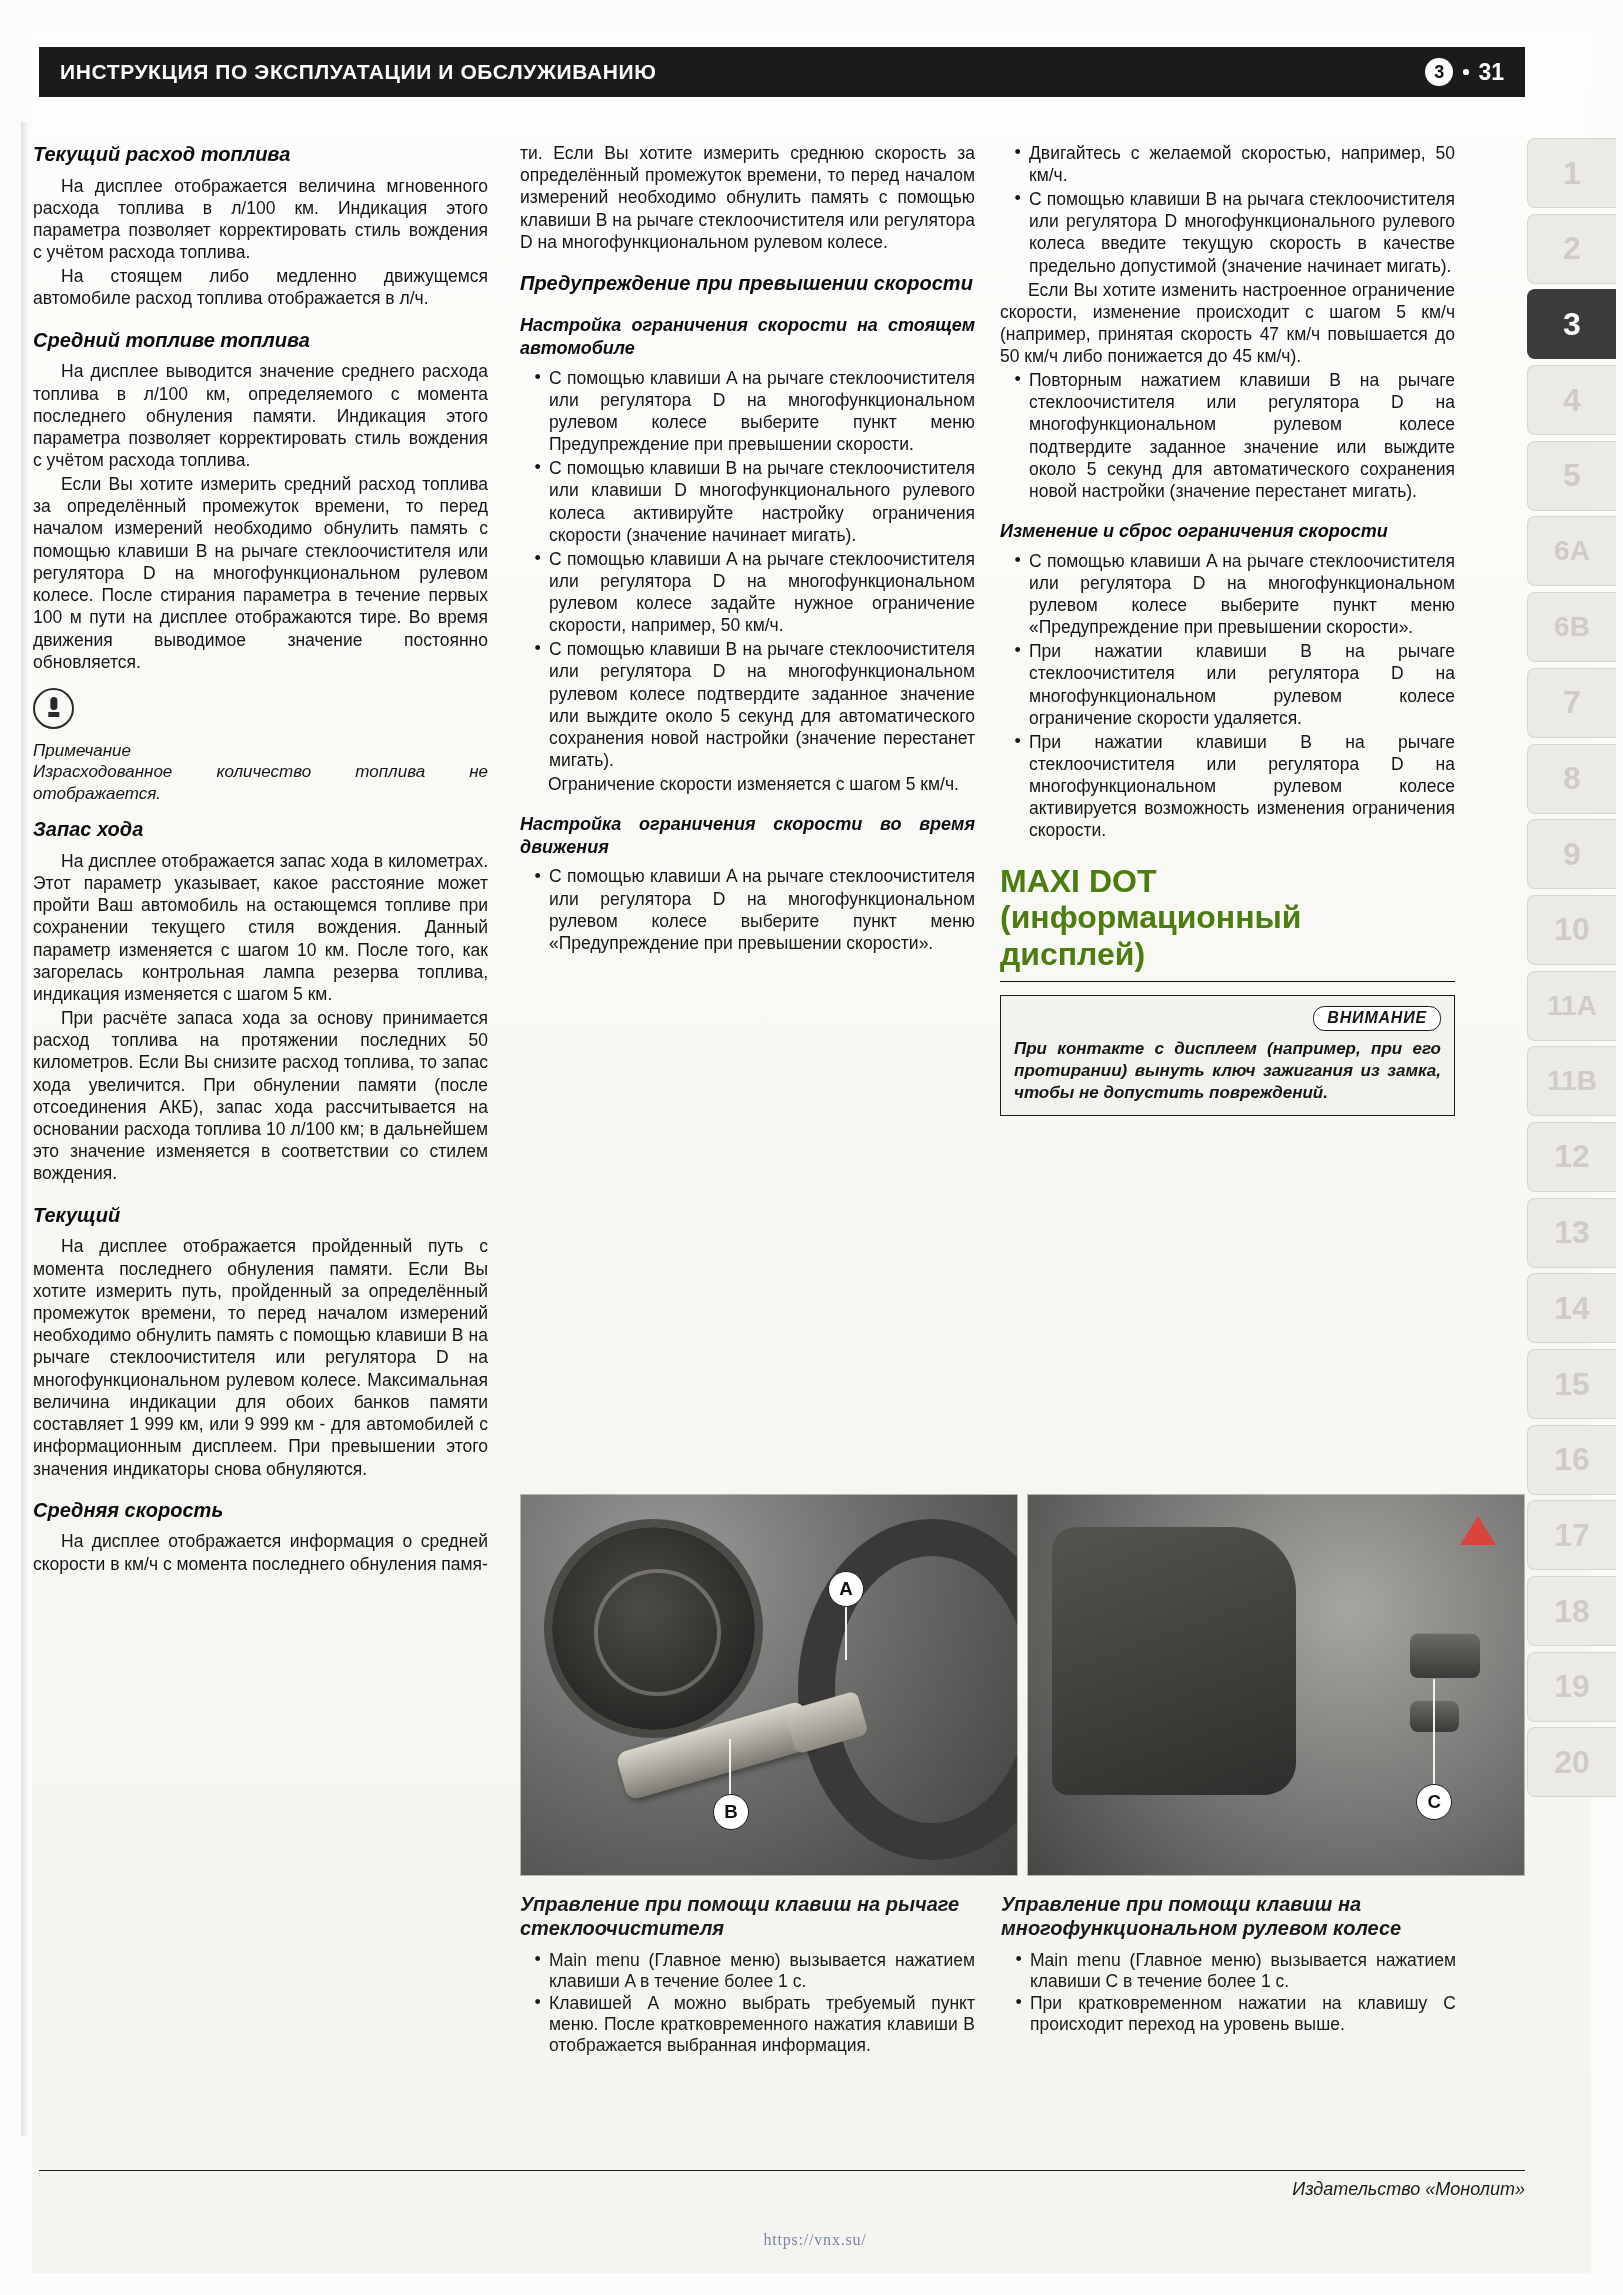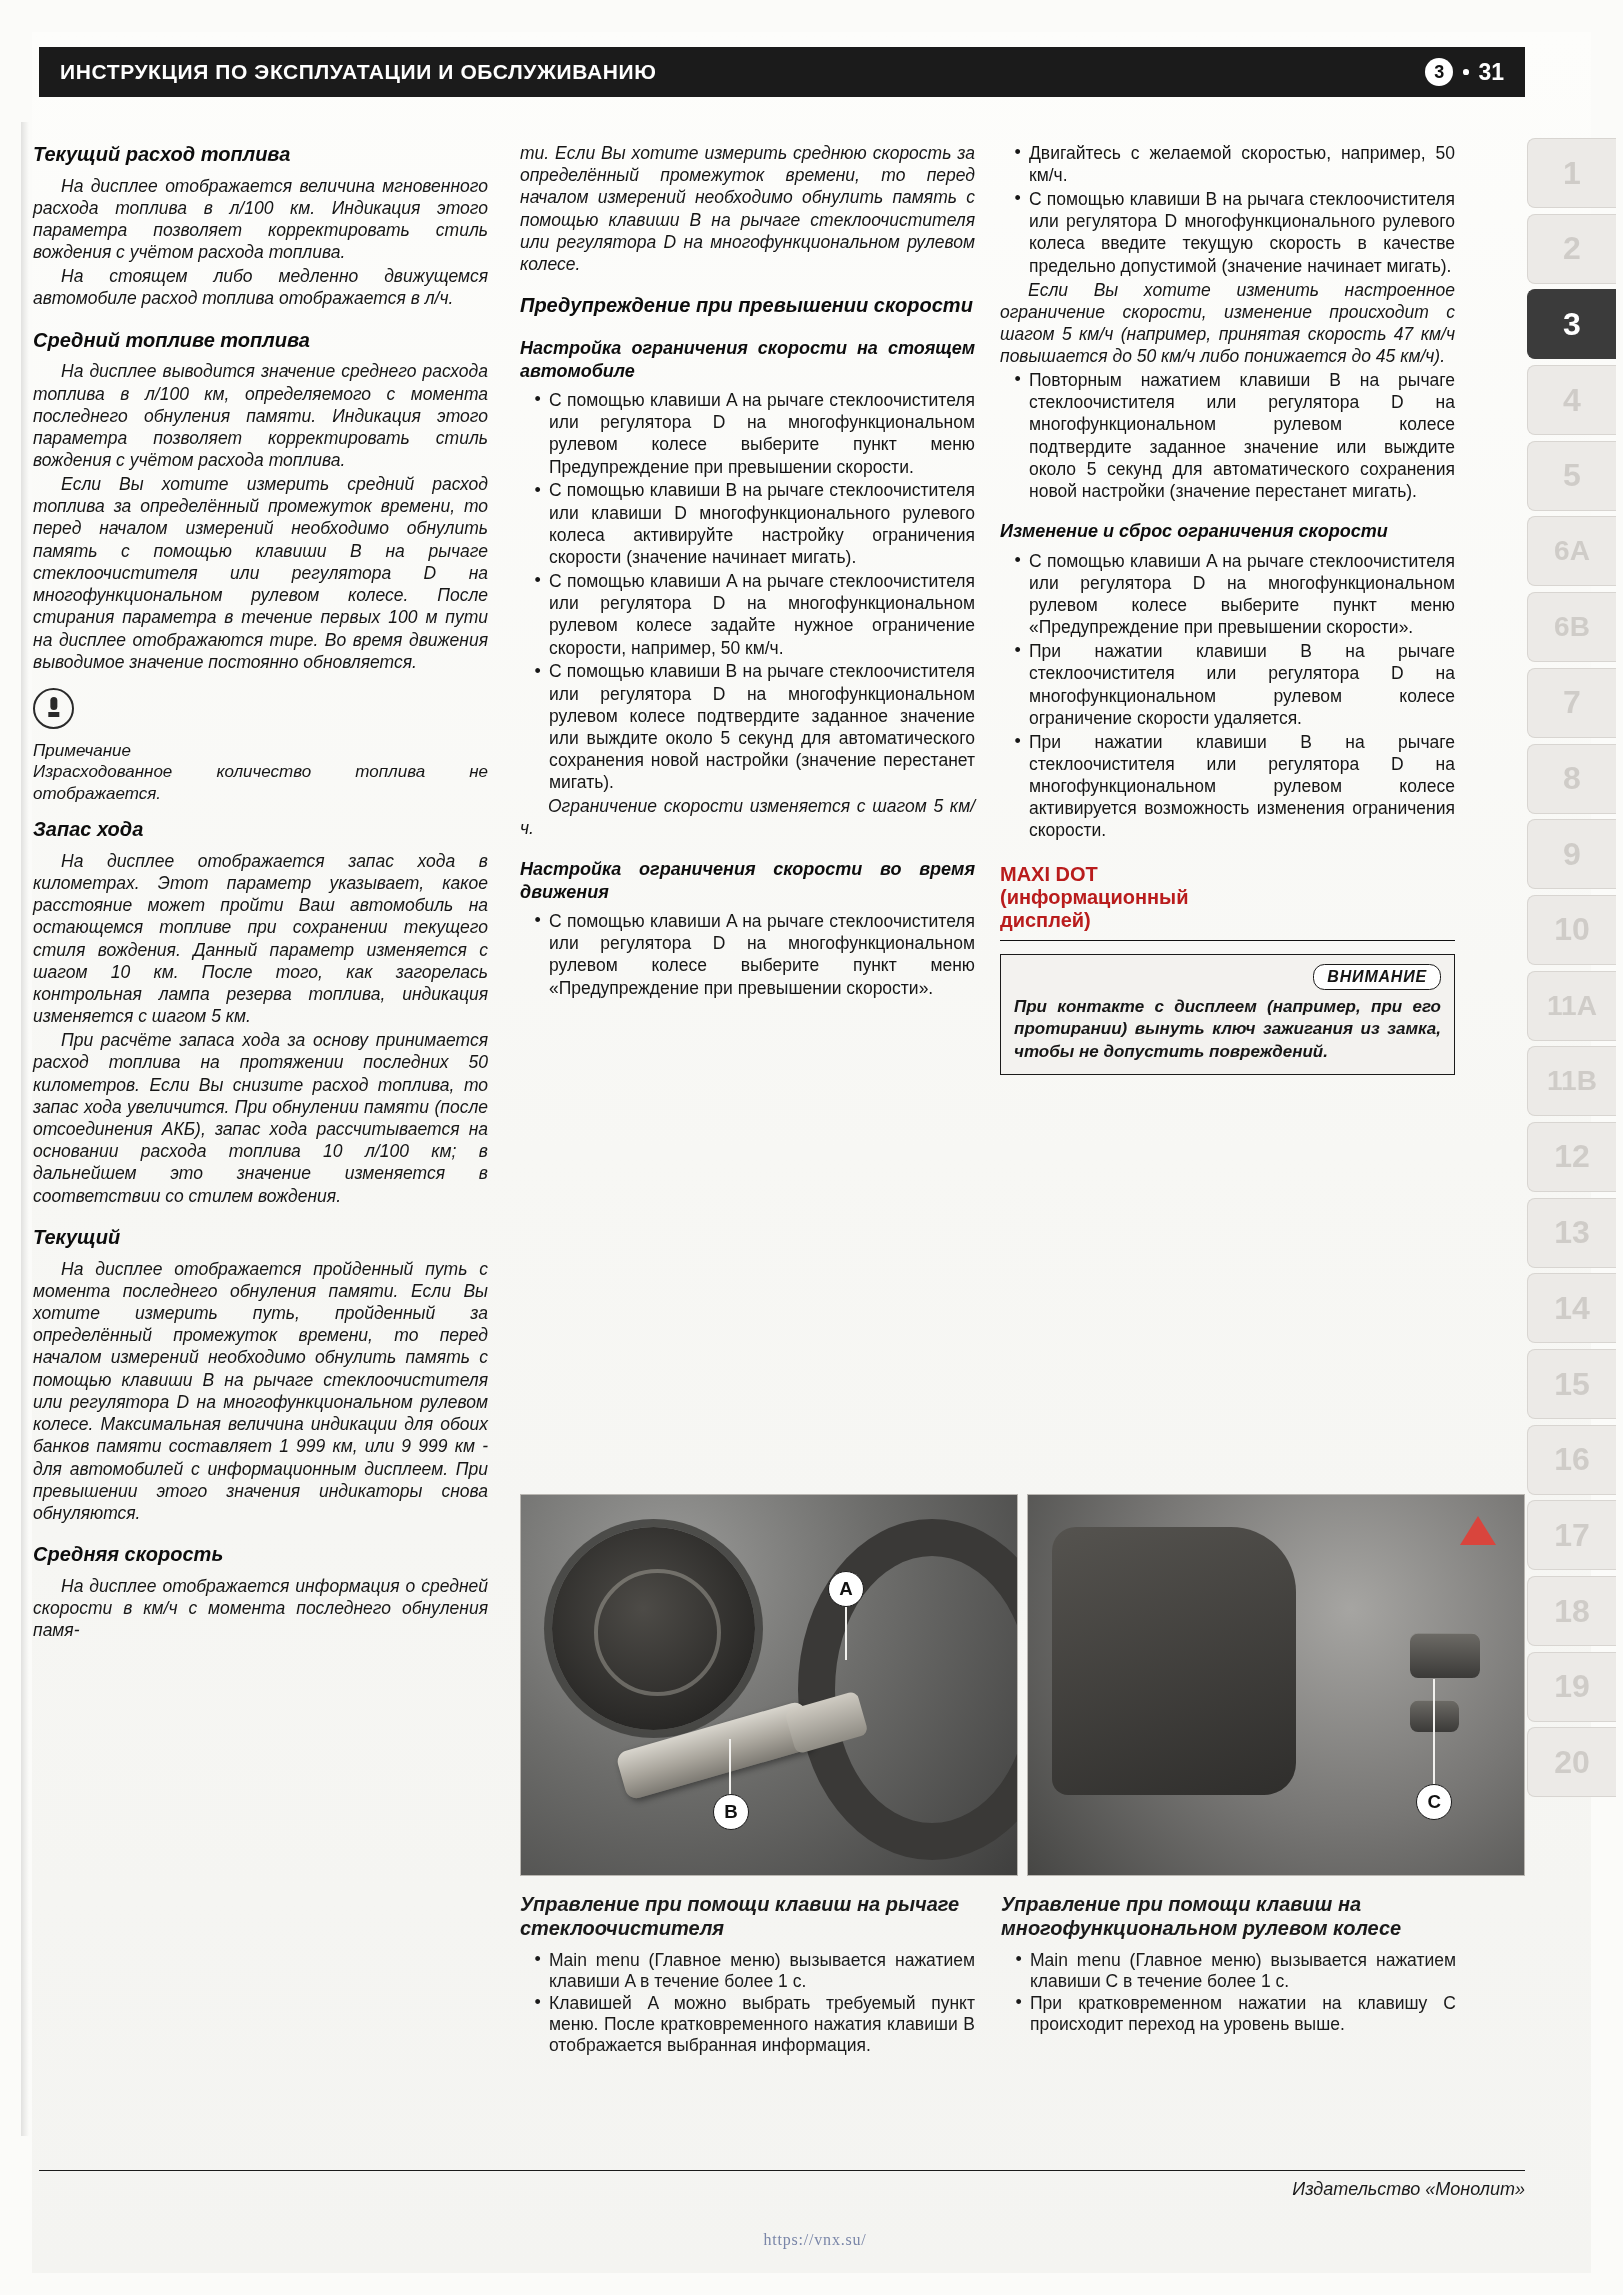--- a/index.html
+++ b/index.html
@@ -131,21 +131,20 @@
   h3.sub {
     font-size: 18px;
     font-style: italic;
     font-weight: bold;
     margin: 18px 0 6.5px 0;
     color: #0d0d0d;
   }
   p.t {
     margin: 0 0 1.6px 0;
     text-indent: 28px;
-    font-style: italic;
   }
   p.t.noind { text-indent: 0; }
   ul.bul {
     margin: 0; padding: 0;
     list-style: none;
   }
   ul.bul li {
     position: relative;
     padding-left: 29px;
     margin-bottom: 1.6px;
@@ -195,25 +194,25 @@
   .note-text {
     font-style: italic;
     font-size: 17px;
     line-height: 1.26;
     text-align: justify;
   }
   .note-text .nt-title { display: block; }
 
   
   .maxidot {
-    font-size: 20px;
+    font-size: 32px;
     font-weight: bold;
     line-height: 1.15;
     margin: 21px 0 8px 0;
-    color: #b91c1c;
+    color: #4d7c0f;
   }
   .rule {
     border: none;
     border-top: 1.6px solid #111;
     margin: 4.9px 0 13px 0;
   }
 
   
   .warn-box {
     border: 1.6px solid #1b1b1b;

